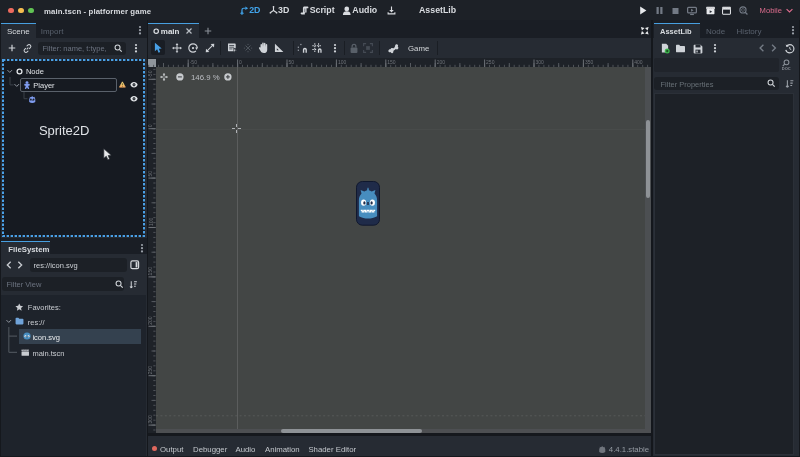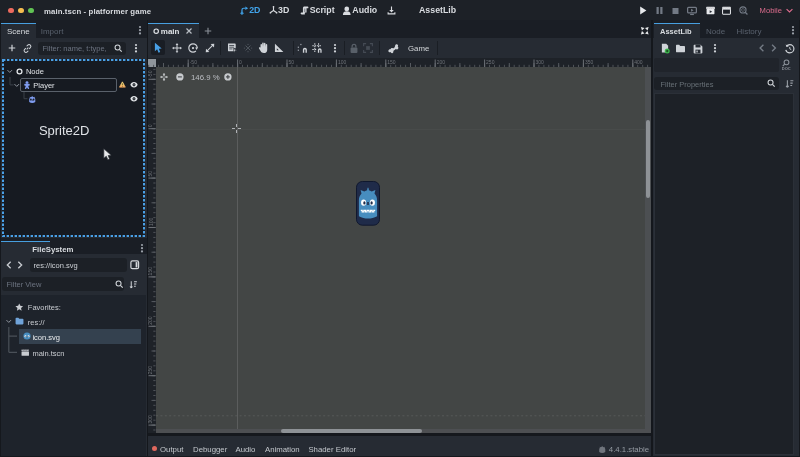--- a/index.html
+++ b/index.html
@@ -203,21 +203,21 @@
   <path d="M9 0.4 C13 0.4 16 2.8 17.2 6.5 C16 10.2 13 12.6 9 12.6 C5 12.6 2 10.2 0.8 6.5 C2 2.8 5 0.4 9 0.4 Z M9 3.1 C7.1 3.1 5.6 4.6 5.6 6.5 C5.6 8.4 7.1 9.9 9 9.9 C10.9 9.9 12.4 8.4 12.4 6.5 C12.4 4.6 10.9 3.1 9 3.1 Z" fill="#e2e5e8" fill-rule="evenodd"></path>
   <path d="M7.5 6 L10.5 6 L9 8.6 Z" fill="#e2e5e8"></path>
 </svg>
 
 <svg style="left:103.2px;top:148px;" width="9" height="13" viewBox="0 0 11 16">
   <path d="M1 1 L1 12.5 L4 10 L6 14.5 L8 13.5 L6.2 9.3 L10 9 Z" fill="#e8eaec" stroke="#30343a" stroke-width="0.8"></path>
 </svg>
 
 <div class="abs" style="left:0;top:238px;width:147px;height:16px;background:#1a1e25;"></div>
 <div class="abs" style="left:0;top:241px;width:50px;height:13px;background:#262b33;border-top:1.5px solid #479fe0;box-sizing:border-box;"></div>
-<div class="txt cy" style="left:8.3px;top:248.6px;font-size:7.8px;font-weight:700;color:#d9dce0;margin-left:24px;">FileSystem</div>
+<div class="txt cy" style="left:8.3px;top:248.6px;font-size:7.8px;font-weight:700;color:#d9dce0;">FileSystem</div>
 <svg style="left:139.5px;top:242.8px;" width="4" height="10.4" viewBox="0 0 4 10.4">
     <circle cx="2" cy="2" r="1.1" fill="#9aa0a8"></circle>
     <circle cx="2" cy="5.2" r="1.1" fill="#9aa0a8"></circle>
     <circle cx="2" cy="8.4" r="1.1" fill="#9aa0a8"></circle>
   </svg>
 <div class="abs" style="left:0;top:254px;width:147px;height:203px;background:#262b33;"></div>
 
 <svg style="left:6px;top:261px;" width="6" height="8" viewBox="0 0 8 12">
     <path d="M6.5 1 L1.5 6 L6.5 11" stroke="#c8ccd1" stroke-width="2" fill="none"></path>
   </svg>

